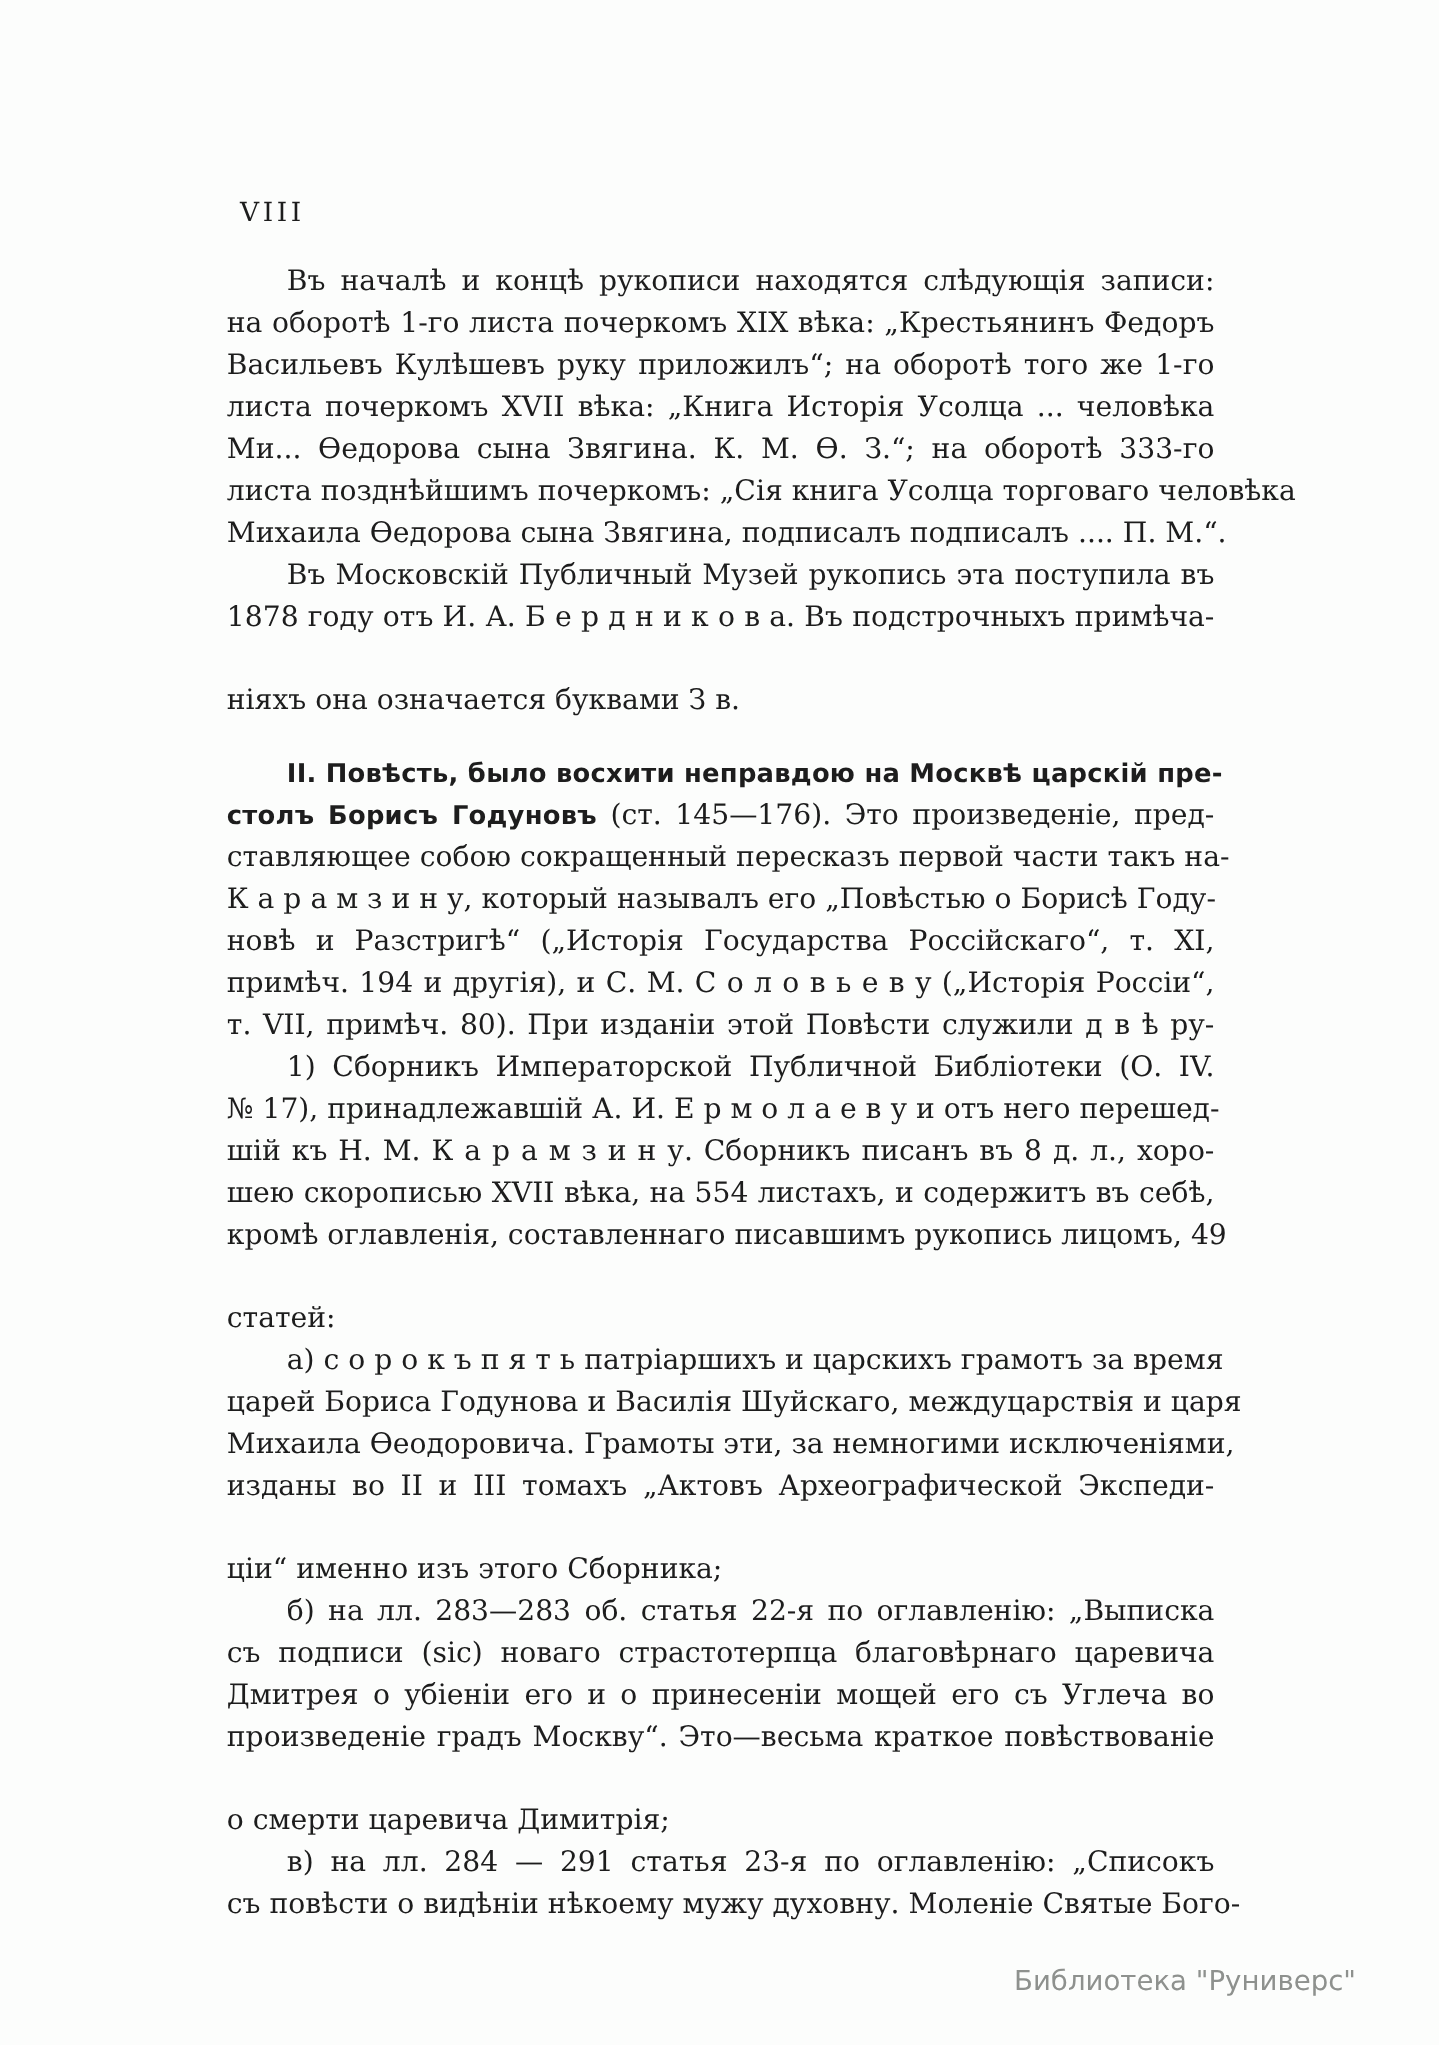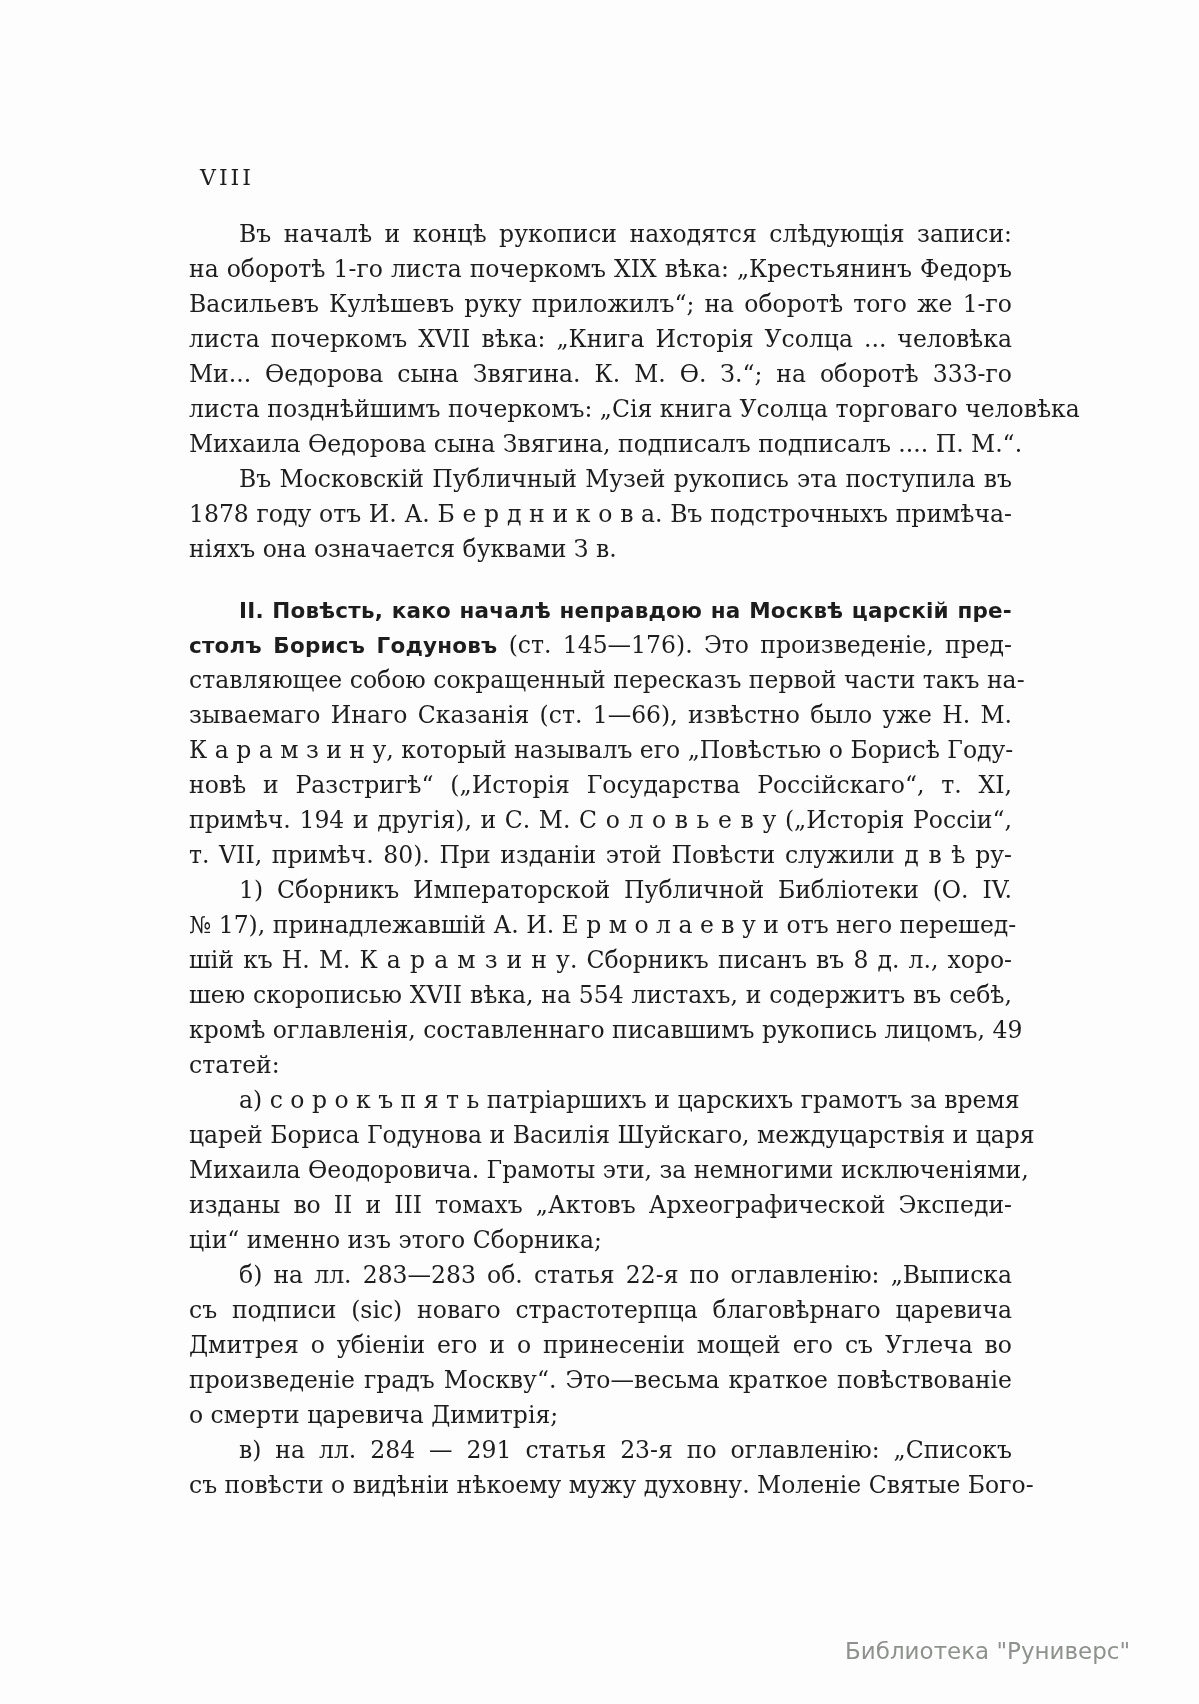--- a/index.html
+++ b/index.html
@@ -20,21 +20,21 @@
     position:absolute;left:189px;top:217px;width:823px;
     font-size:23.5px;line-height:35px;
   }
   .line{
     white-space:nowrap;
     text-align:justify;
     text-align-last:justify;
     height:35px;
     overflow:visible;
   }
-  .line.nj{text-align-last:left;}
+  .line.nj{text-align-last:left;margin-top:34px;}
   .line.ind{text-indent:50px;}
   .para{margin:0;}
   .para.sec{margin-top:26px;}
   .b{
     font-family:"DejaVu Sans", sans-serif;
     font-weight:700;
     font-size:21.5px;
     letter-spacing:0.2px;
   }
   .watermark{
@@ -63,24 +63,23 @@
       <div class="line">Михаила Ѳедорова сына Звягина, подписалъ подписалъ .... П. М.“.</div>
     </div>
 
     <div class="para">
       <div class="line ind">Въ Московскій Публичный Музей рукопись эта поступила въ</div>
       <div class="line">1878 году отъ И. А. Б е р д н и к о в а. Въ подстрочныхъ примѣча-</div>
       <div class="line nj">ніяхъ она означается буквами З в.</div>
     </div>
 
     <div class="para sec">
-      <div class="line ind"><span class="b">II. Повѣсть, како началѣ неправдою на Москвѣ царскій пре-</span></div>
+      <div class="line ind"><span class="b">II. Повѣсть, было восхити неправдою на Москвѣ царскій пре-</span></div>
       <div class="line"><span class="b">столъ Борисъ Годуновъ</span><span> (ст. 145—176). Это произведеніе, пред-</span></div>
       <div class="line">ставляющее собою сокращенный пересказъ первой части такъ на-</div>
-      <div class="line">зываемаго Инаго Сказанія (ст. 1—66), извѣстно было уже Н. М.</div>
       <div class="line">К а р а м з и н у, который называлъ его „Повѣстью о Борисѣ Году-</div>
       <div class="line">новѣ и Разстригѣ“ („Исторія Государства Россійскаго“, т. XI,</div>
       <div class="line">примѣч. 194 и другія), и С. М. С о л о в ь е в у („Исторія Россіи“,</div>
       <div class="line">т. VII, примѣч. 80). При изданіи этой Повѣсти служили д в ѣ ру-</div>
     </div>
 
     <div class="para">
       <div class="line ind">1) Сборникъ Императорской Публичной Библіотеки (О. IV.</div>
       <div class="line">№ 17), принадлежавшій А. И. Е р м о л а е в у и отъ него перешед-</div>
       <div class="line">шій къ Н. М. К а р а м з и н у. Сборникъ писанъ въ 8 д. л., хоро-</div>

